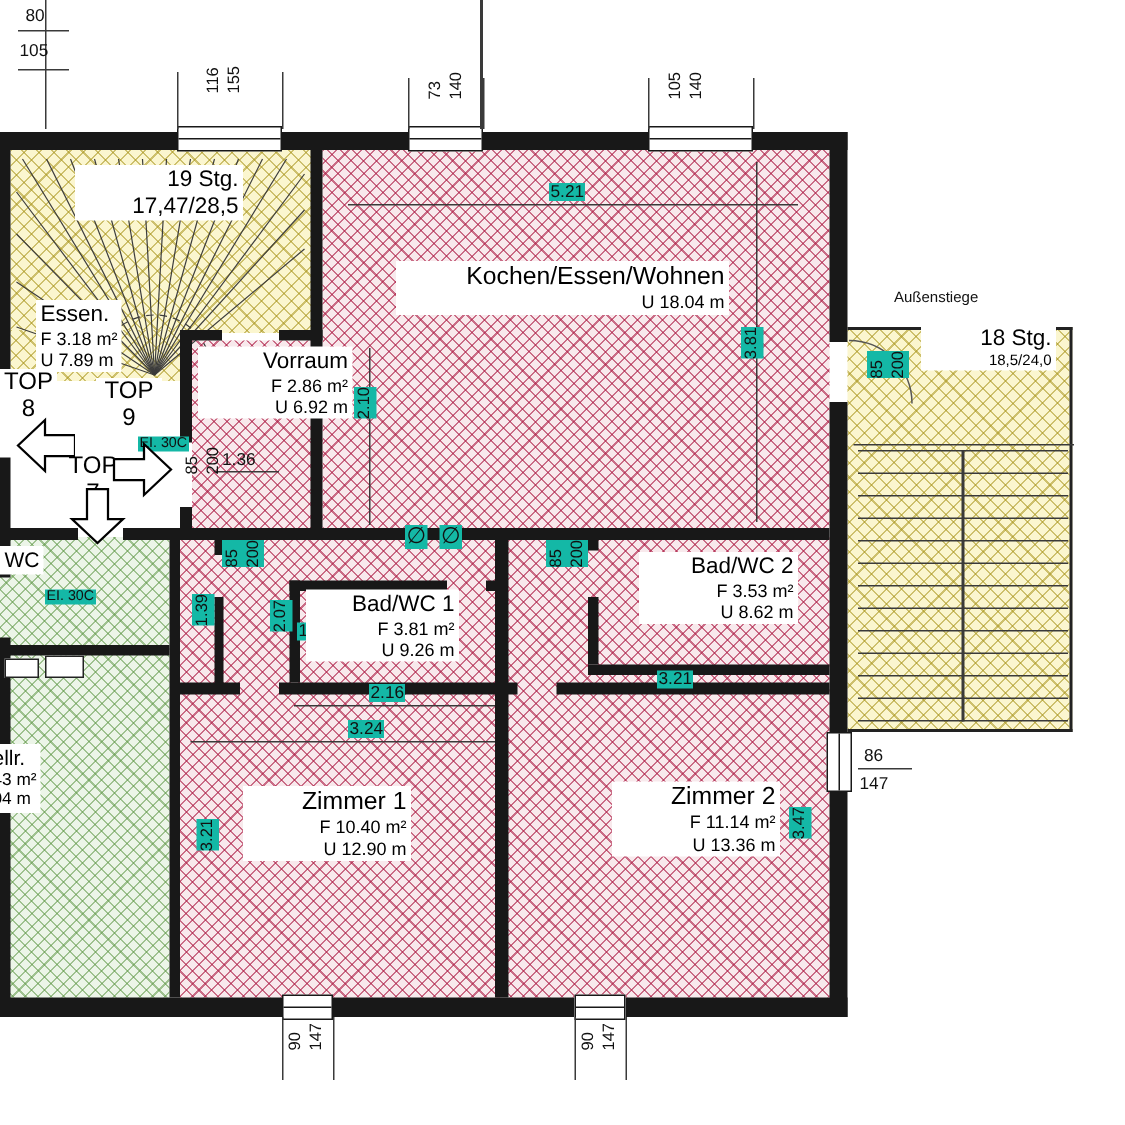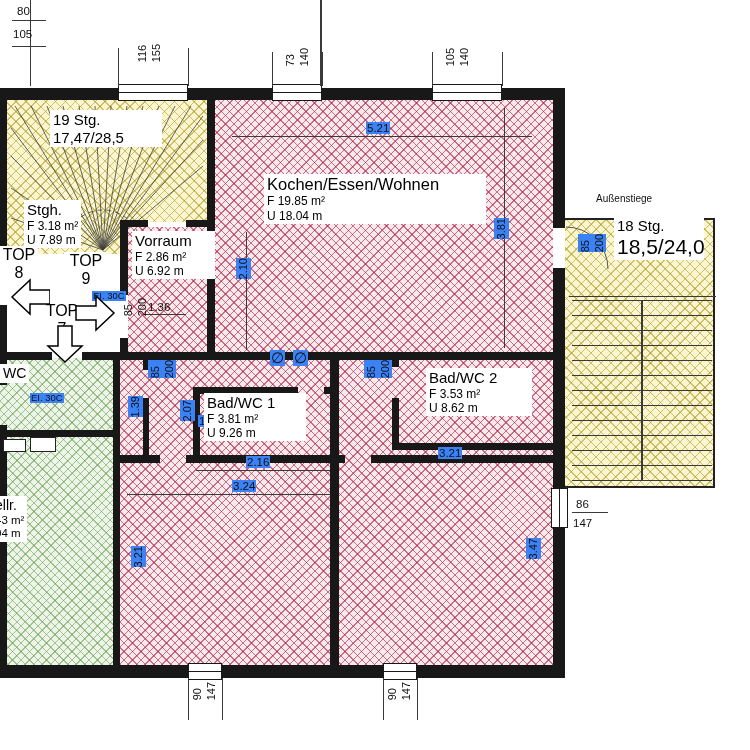--- a/index.html
+++ b/index.html
@@ -21,24 +21,24 @@
       repeating-linear-gradient(135deg,rgba(96,152,72,.55) 0,rgba(96,152,72,.55) 1px,transparent 1px,transparent 6px);}
   .aussen-border{border-top:2px solid #222;border-right:2px solid #222;border-bottom:2px solid #222}
   .wall{position:absolute;background:#181818;z-index:3}
   .win-h,.win-v{position:absolute;background-color:#fff;border:1px solid #181818;z-index:4;
     background-repeat:no-repeat;background-position:center}
   .win-h{background-image:linear-gradient(#181818,#181818);background-size:100% 1px}
   .win-v{background-image:linear-gradient(#181818,#181818);background-size:1px 100%}
   .dline{position:absolute;background:#3a3a3a;z-index:5}
   .dim{position:absolute;font-size:11.5px;line-height:1.05;color:#111;white-space:nowrap;z-index:6}
   .sm{font-size:9.5px}
-  .wbg{background:#3b82f6;padding:0 1px}
+  .wbg{background:#14b8a6;padding:0 1px}
   .vpair{position:absolute;display:flex;gap:1px;z-index:6}
   .vt{writing-mode:vertical-rl;transform:rotate(180deg);font-size:11px;line-height:1.15;color:#111}
-  .rl{position:absolute;background:#fff;text-align:left;line-height:1.18;padding:1px 3px;z-index:6}
+  .rl{position:absolute;background:#fff;text-align:right;line-height:1.18;padding:1px 3px;z-index:6}
   .rl .nm{font-size:15px}
   .rl .nm-lg{font-size:16.5px}
   .rl .fu{font-size:12px}
   .toplab{position:absolute;background:#fff;text-align:center;font-size:16px;line-height:1.12;z-index:6}
   .fix{position:absolute;background:#fff;border:1px solid #222;z-index:5}
   svg.abs{position:absolute;z-index:2}
 </style>
 </head>
 <body>
 
@@ -260,69 +260,78 @@
   </div>
   <div class="vpair wbg" style="left:526px;top:538px">
     <span class="vt">3.47</span>
   </div>
   <div class="vpair wbg" style="left:514px;top:380px">
     <span class="vt">4.10</span>
   </div>
 
   <div class="rl" style="left:264px;top:174px;width:222px">
     <div class="nm nm-lg">Kochen/Essen/Wohnen</div>
-    <div class="fu">F 19.85 m²</div>
     <div class="fu">U 18.04 m</div>
   </div>
 
   <div class="rl" style="left:24px;top:200px;text-align:left">
-    <div class="nm">Stgh.</div>
+    <div class="nm">Essen.</div>
     <div class="fu">F 3.18 m²</div>
     <div class="fu">U 7.89 m</div>
   </div>
 
-  <div class="rl" style="left:132px;top:231px;width:83px">
+  <div class="rl" style="left:132px;top:231px;width:103px">
     <div class="nm">Vorraum</div>
     <div class="fu">F 2.86 m²</div>
     <div class="fu">U 6.92 m</div>
   </div>
 
   <div class="rl" style="left:204px;top:393px;width:102px">
     <div class="nm">Bad/WC 1</div>
     <div class="fu">F 3.81 m²</div>
     <div class="fu">U 9.26 m</div>
   </div>
 
   <div class="rl" style="left:426px;top:368px;width:106px">
     <div class="nm">Bad/WC 2</div>
     <div class="fu">F 3.53 m²</div>
     <div class="fu">U 8.62 m</div>
   </div>
 
-
+  <div class="rl" style="left:162px;top:524px;width:112px">
+    <div class="nm nm-lg">Zimmer 1</div>
+    <div class="fu">F 10.40 m²</div>
+    <div class="fu">U 12.90 m</div>
+  </div>
+
+  <div class="rl" style="left:408px;top:521px;width:112px">
+    <div class="nm nm-lg">Zimmer 2</div>
+    <div class="fu">F 11.14 m²</div>
+    <div class="fu">U 13.36 m</div>
+  </div>
 
   <div class="rl" style="left:0px;top:364px">
     <div style="font-size:14px">WC</div>
   </div>
 
   <div class="rl" style="left:-8px;top:496px;text-align:left">
     <div style="font-size:14px">ellr.</div>
     <div style="font-size:11.5px">43 m²</div>
     <div style="font-size:11.5px">04 m</div>
   </div>
 
   <div class="rl" style="left:50px;top:110px;width:112px">
     <div style="font-size:15px">19 Stg.</div>
     <div style="font-size:15px">17,47/28,5</div>
   </div>
 
   <div class="dim" style="left:596px;top:194px;font-size:10px">Außenstiege</div>
   <div class="rl" style="left:614px;top:216px;width:90px">
     <div style="font-size:15px">18 Stg.</div>
-    <div style="font-size:21px">18,5/24,0</div>
+    <div style="font-size:10px">18,5/24,0</div>
   </div>
 
   <div class="toplab" style="left:0px;top:246px;width:38px">
     <div>TOP</div>
       <div>8</div>
   </div>
   <div class="toplab" style="left:64px;top:252px;width:44px">
     <div>TOP</div>
       <div>9</div>
   </div>

